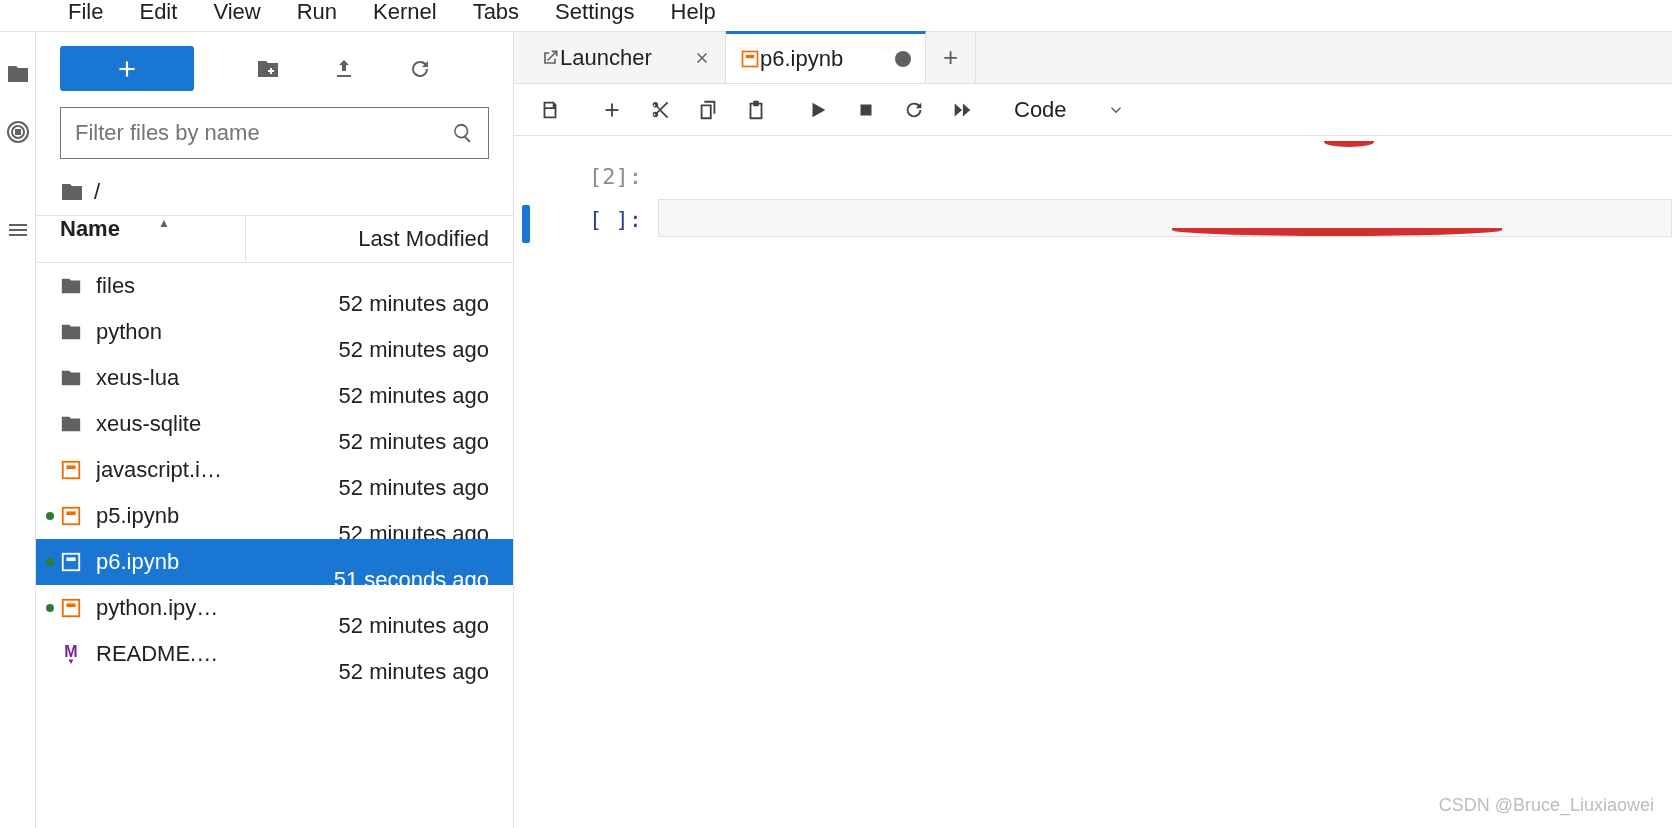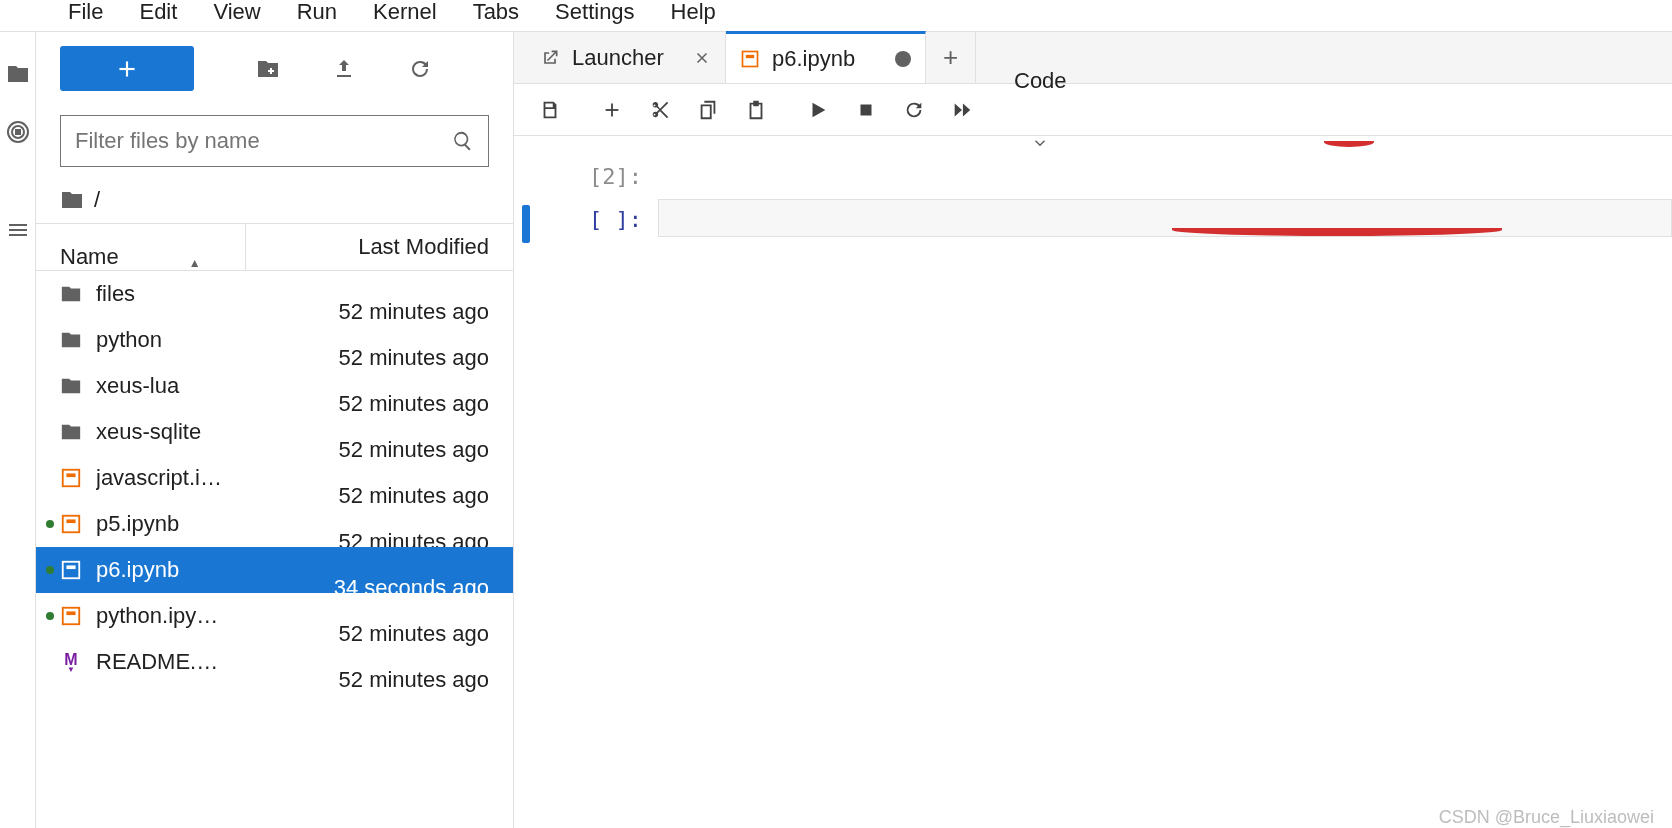--- a/index.html
+++ b/index.html
@@ -11,81 +11,81 @@
   .main-area { display: flex; height: calc(100% - 32px); }
   
   .activity-bar { width: 36px; display: flex; flex-direction: column; align-items: center; padding-top: 30px; gap: 34px; border-right: 1px solid #e0e0e0; }
   .activity-icon { width: 24px; height: 24px; fill: #616161; cursor: pointer; }
   
   .file-panel { width: 478px; border-right: 1px solid #e0e0e0; display: flex; flex-direction: column; padding-top: 14px; }
   .file-toolbar { display: flex; align-items: center; padding: 0 24px 16px 24px; gap: 0; }
   .new-btn { background: #1976d2; color: #fff; width: 134px; height: 45px; display: flex; align-items: center; justify-content: center; border-radius: 3px; cursor: pointer; margin-right: 36px; }
   .file-toolbar-icon { width: 24px; height: 24px; fill: #616161; margin: 0 26px; cursor: pointer; }
   
-  .filter-wrap { padding: 0 24px 12px 24px; margin-top: 8px; }
+  .filter-wrap { padding: 0 24px 12px 24px; }
   .filter-box { border: 1px solid #757575; height: 52px; display: flex; align-items: center; padding: 0 14px; }
   .filter-input { border: none; outline: none; flex: 1; font-size: 22px; color: #616161; background: transparent; }
   .search-icon { width: 22px; height: 22px; fill: #616161; }
   
   .breadcrumb { display: flex; align-items: center; padding: 8px 24px 10px 24px; font-size: 22px; }
   .breadcrumb svg { width: 24px; height: 24px; fill: #616161; margin-right: 10px; }
   
   .file-header { display: flex; border-top: 1px solid #e0e0e0; border-bottom: 1px solid #e0e0e0; height: 48px; align-items: center; }
-  .col-name { flex: 0 0 210px; padding-left: 24px; font-weight: 400; font-size: 22px; border-right: 1px solid #e0e0e0; height: 100%; display: flex; align-items: flex-end; gap: 32px; }
+  .col-name { flex: 0 0 210px; padding-left: 24px; font-weight: 700; font-size: 22px; border-right: 1px solid #e0e0e0; height: 100%; display: flex; align-items: flex-start; }
   .col-name .sort-caret { margin-left: 38px; font-size: 12px; color: #616161; }
   .col-modified { flex: 1; text-align: right; padding-right: 24px; font-size: 22px; }
   
   .file-list { flex: 1; overflow: auto; }
   .file-row { display: flex; align-items: center; height: 46px; padding: 0 24px 0 10px; cursor: pointer; position: relative; }
   .file-row.selected { background: #1976d2; color: #fff; }
   .file-row .dot { width: 8px; height: 8px; border-radius: 50%; margin-right: 6px; }
   .file-row .dot.running { background: #2e7d32; }
   .file-row .dot.space { visibility: hidden; }
   .file-row .file-icon { width: 22px; height: 22px; margin-right: 14px; flex-shrink: 0; }
   .file-row .file-name { font-size: 22px; flex: 1; white-space: nowrap; overflow: hidden; text-overflow: ellipsis; }
   .file-row .file-modified { font-size: 22px; white-space: nowrap; margin-top: 36px; }
   
   .folder-icon { fill: #616161; }
   .notebook-icon { fill: none; stroke: #ef6c00; stroke-width: 2; }
   .file-row.selected .notebook-icon { stroke: #fff; }
   
   .notebook-panel { flex: 1; display: flex; flex-direction: column; }
   .tab-bar { display: flex; border-bottom: 1px solid #e0e0e0; background: #f5f5f5; height: 52px; padding-left: 12px; }
-  .tab { display: flex; align-items: center; padding: 0 14px; background: #f5f5f5; border-right: 1px solid #e0e0e0; min-width: 200px; max-width: 400px; cursor: pointer; font-size: 22px; gap: 12px; }
+  .tab { display: flex; align-items: center; padding: 0 14px; background: #f5f5f5; border-right: 1px solid #e0e0e0; min-width: 200px; max-width: 400px; cursor: pointer; font-size: 22px; }
   .tab.active { background: #fff; border-top: 3px solid #1976d2; margin-top: -1px; }
   .tab .tab-icon { width: 20px; height: 20px; }
   .tab .tab-label { flex: 1; }
   .tab .tab-close { width: 18px; height: 18px; fill: #616161; cursor: pointer; }
   .tab .tab-dirty { width: 16px; height: 16px; border-radius: 50%; background: #616161; }
   .tab-add { width: 50px; display: flex; align-items: center; justify-content: center; cursor: pointer; font-size: 26px; color: #616161; border-right: 1px solid #e0e0e0; }
   
   .nb-toolbar { display: flex; align-items: center; height: 52px; border-bottom: 1px solid #e0e0e0; padding: 0 12px; gap: 0; }
   .nb-tool { width: 48px; height: 48px; display: flex; align-items: center; justify-content: center; cursor: pointer; }
   .nb-tool svg { width: 22px; height: 22px; fill: #424242; }
   .nb-tool-group { display: flex; margin-right: 14px; }
-  .cell-type { display: flex; align-items: center; font-size: 22px; padding: 0 14px; cursor: pointer; gap: 40px; flex-direction: column; }
+  .cell-type { display: flex; align-items: center; font-size: 22px; padding: 0 14px; cursor: pointer; gap: 40px; }
   .cell-type svg { width: 18px; height: 18px; fill: #616161; }
   
   .nb-area { flex: 1; overflow: auto; padding: 20px 0 0 0; position: relative; }
   .cell { display: flex; margin-bottom: 10px; }
   .cell-gutter { width: 24px; display: flex; justify-content: center; padding-top: 6px; }
   .cell-gutter .bar { width: 8px; background: #1976d2; border-radius: 2px; }
   .prompt { width: 120px; text-align: right; padding: 8px 16px 0 0; font-family: "Consolas", monospace; font-size: 22px; color: #8c8c8c; white-space: pre; }
   .active-prompt { color: #303F9F; }
   .cell-body { flex: 1; }
   .code-input { background: #f7f7f7; border: 1px solid #e0e0e0; padding: 8px 14px; font-family: "Consolas", monospace; font-size: 22px; line-height: 1.4; min-height: 38px; }
   .code-output { padding: 8px 14px; font-family: "Consolas", monospace; font-size: 22px; }
   .k-func { color: #000; }
   .k-str { color: #b31515; }
   
   .red-annot { position: absolute; pointer-events: none; }
   .red1 { left: 810px; top: 1px; width: 50px; height: 10px; border-bottom: 6px solid #d32f2f; border-radius: 0 0 50% 50%; }
   .red2 { left: 658px; top: 88px; width: 330px; height: 12px; border-bottom: 8px solid #d32f2f; border-radius: 0 0 50% 50%; }
   
-  .watermark { position: absolute; right: 18px; bottom: 0; color: #bdbdbd; font-size: 18px; }
+  .watermark { position: absolute; right: 18px; bottom: 12px; color: #bdbdbd; font-size: 18px; }
 </style>
 </head>
 <body>
 
 <div class="menubar">
   <div class="menubar-item">File</div>
   <div class="menubar-item">Edit</div>
   <div class="menubar-item">View</div>
   <div class="menubar-item">Run</div>
   <div class="menubar-item">Kernel</div>
@@ -204,21 +204,21 @@
           <span class="file-name">p5.ipynb</span>
           <span class="file-modified">52 minutes ago</span>
         </div>
         <div class="file-row selected">
           <span class="dot running"></span>
           <svg class="file-icon notebook-icon" viewBox="0 0 24 24">
             <rect x="3" y="3" width="18" height="18"></rect>
             <path d="M7 7h10v4H7z" fill="currentColor" stroke="none" style="fill:#fff"></path>
           </svg>
           <span class="file-name">p6.ipynb</span>
-          <span class="file-modified">34 seconds ago</span>
+          <span class="file-modified">51 seconds ago</span>
         </div>
         <div class="file-row">
           <span class="dot running"></span>
           <svg class="file-icon notebook-icon" viewBox="0 0 24 24">
             <rect x="3" y="3" width="18" height="18"></rect>
             <path d="M7 7h10v4H7z" fill="currentColor" stroke="none" style="fill:#ef6c00"></path>
           </svg>
           <span class="file-name">python.ipy…</span>
           <span class="file-modified">52 minutes ago</span>
         </div>

